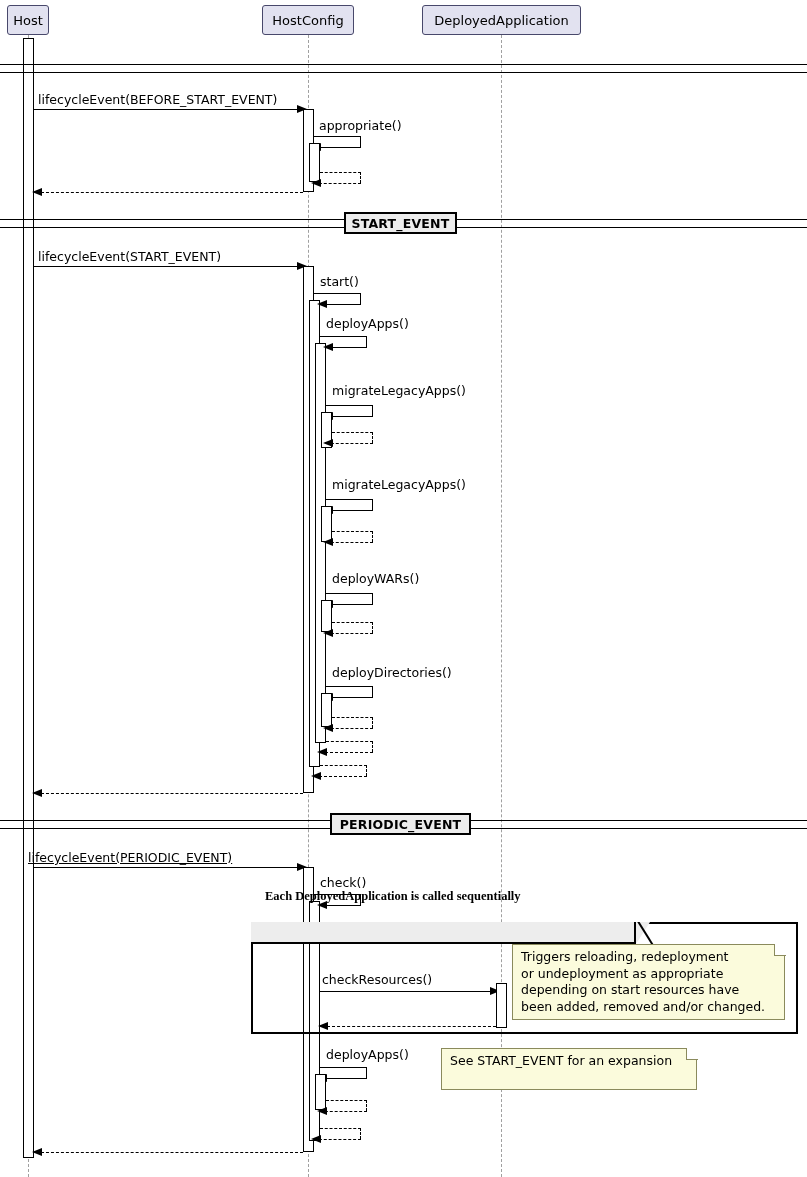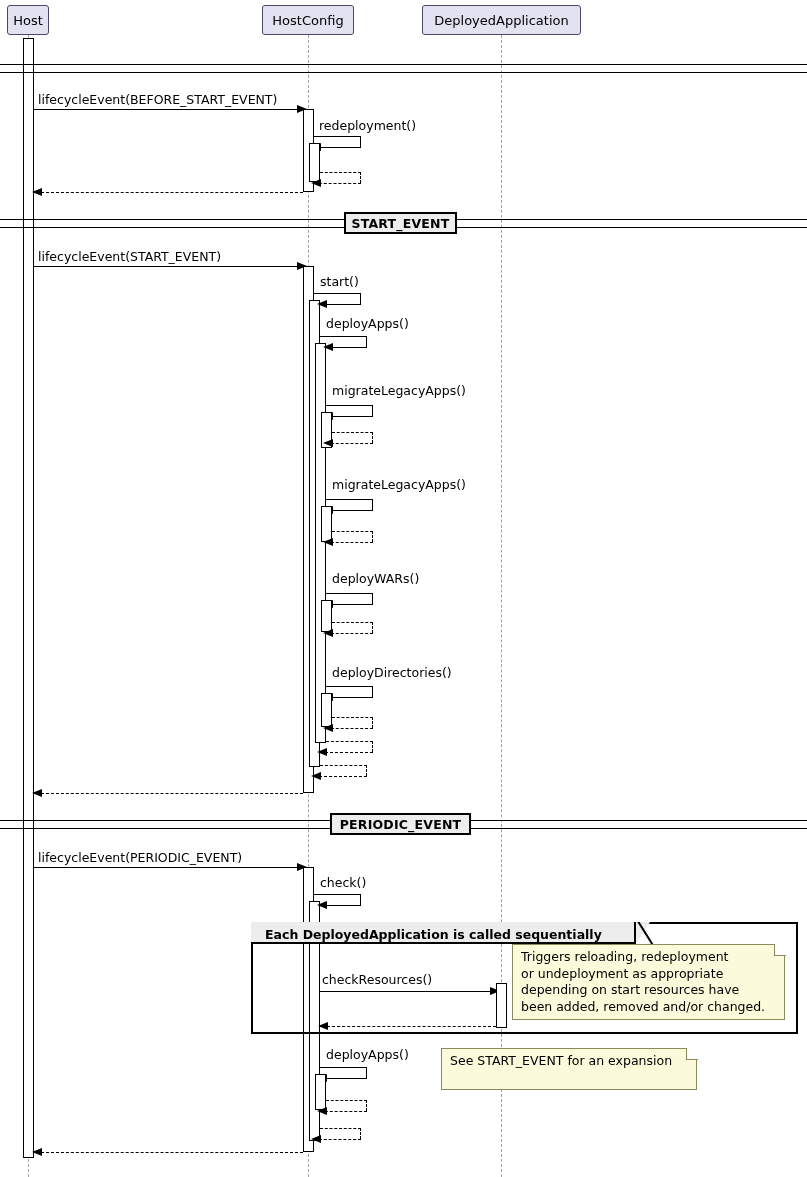--- a/index.html
+++ b/index.html
@@ -69,21 +69,21 @@
 
   <div class="divider-rule" style="top:64px;"></div>
   <div class="divider-rule" style="top:72px;"></div>
 
   <div class="msg-label" style="left:38px;top:92px;">lifecycleEvent(BEFORE_START_EVENT)</div>
   <div class="msg-line" style="left:34px;top:109px;width:264px;"></div>
   <div class="arrowhead arrow-right" style="left:297px;top:104.5px;"></div>
 
   <div class="act" style="left:303px;top:109px;width:11px;height:83px;"></div>
 
-  <div class="msg-label" style="left:319px;top:118px;">redeployment()</div>
+  <div class="msg-label" style="left:319px;top:118px;">appropriate()</div>
   <div class="msg-line" style="left:314px;top:136px;width:47px;"></div>
   <div class="msg-vert" style="left:360px;top:136px;height:11px;"></div>
   <div class="msg-line" style="left:320px;top:147px;width:41px;"></div>
   <div class="arrowhead arrow-left" style="left:311px;top:142.5px;"></div>
 
   <div class="act" style="left:309px;top:143px;width:11px;height:39px;"></div>
 
   <div class="msg-line dotted" style="left:320px;top:172px;width:41px;"></div>
   <div class="msg-vert dotted" style="left:360px;top:172px;height:11px;"></div>
   <div class="msg-line dotted" style="left:314px;top:183px;width:47px;"></div>
@@ -176,42 +176,42 @@
 
   <div class="msg-line dotted" style="left:41px;top:793px;width:262px;"></div>
   <div class="arrowhead arrow-left" style="left:32px;top:788.5px;"></div>
 
   <div class="divider-rule" style="top:820px;"></div>
   <div class="divider-rule" style="top:828px;"></div>
   <div class="divider-box" style="left:330px;top:813px;width:141px;height:22px;">
     <span>PERIODIC_EVENT</span>
   </div>
 
-  <div class="msg-label" style="left:38px;top:850px;">lifecycleEvent(PERIODIC_EVENT)</div>
+  <div class="msg-label" style="left:28px;top:850px;text-decoration:underline;">lifecycleEvent(PERIODIC_EVENT)</div>
   <div class="msg-line" style="left:34px;top:867px;width:264px;"></div>
   <div class="arrowhead arrow-right" style="left:297px;top:862.5px;"></div>
 
   <div class="act" style="left:303px;top:867px;width:11px;height:285px;"></div>
   <div class="act" style="left:309px;top:901px;width:11px;height:240px;"></div>
 
   <div class="msg-label" style="left:320px;top:875px;">check()</div>
   <div class="msg-line" style="left:314px;top:894px;width:47px;"></div>
   <div class="msg-vert" style="left:360px;top:894px;height:11px;"></div>
   <div class="msg-line" style="left:326px;top:905px;width:35px;"></div>
   <div class="arrowhead arrow-left" style="left:317px;top:900.5px;"></div>
 
   <div class="group-frame" style="left:251px;top:922px;width:547px;height:112px;"></div>
   <div class="group-tab" style="left:251px;top:922px;width:385px;height:22px;background:#EDEDED;"></div>
   <div style="position:absolute;left:636px;top:922px;width:0;height:0;
               border-top:22px solid #EDEDED;border-right:14px solid transparent;"></div>
   <div style="position:absolute;left:634px;top:922px;width:24px;height:24px;overflow:hidden;">
     <div style="position:absolute;left:2px;top:-2px;width:2px;height:32px;background:#000;
                 transform:rotate(-32deg);transform-origin:top left;"></div>
   </div>
-  <div class="group-tab-label" style="left:265px;top:927px;">Each DeployedApplication is called sequentially</div>
+  <div class="group-tab-label" style="left:265px;top:889px;font-family:Liberation Serif, serif;">Each DeployedApplication is called sequentially</div>
 
   <div class="msg-label" style="left:322px;top:972px;">checkResources()</div>
   <div class="msg-line" style="left:320px;top:991px;width:171px;"></div>
   <div class="arrowhead arrow-right" style="left:490px;top:986.5px;"></div>
   <div class="act" style="left:496px;top:983px;width:11px;height:45px;"></div>
 
   <div class="msg-line dotted" style="left:327px;top:1026px;width:169px;"></div>
   <div class="arrowhead arrow-left" style="left:318px;top:1021.5px;"></div>
 
   <div class="note" style="left:512px;top:944px;width:273px;height:76px;">

